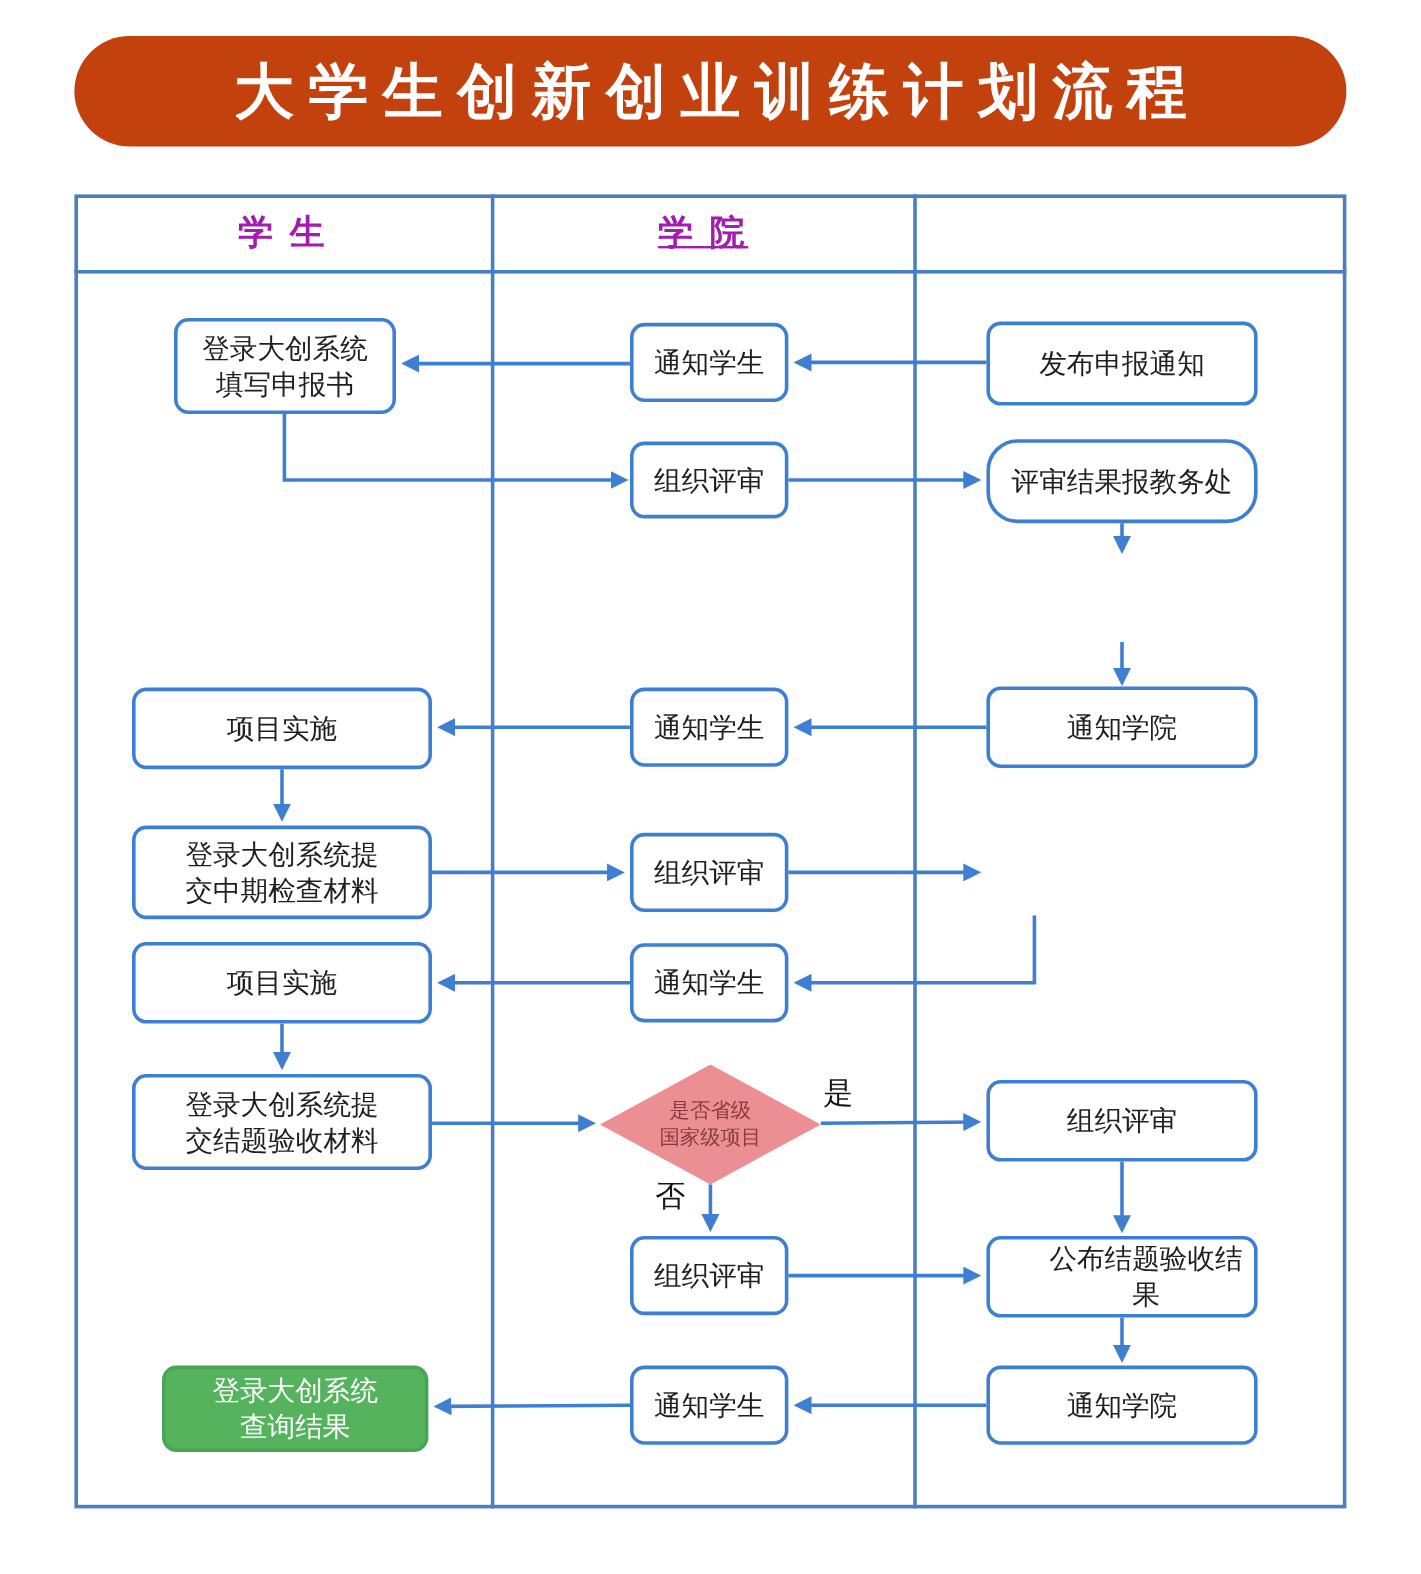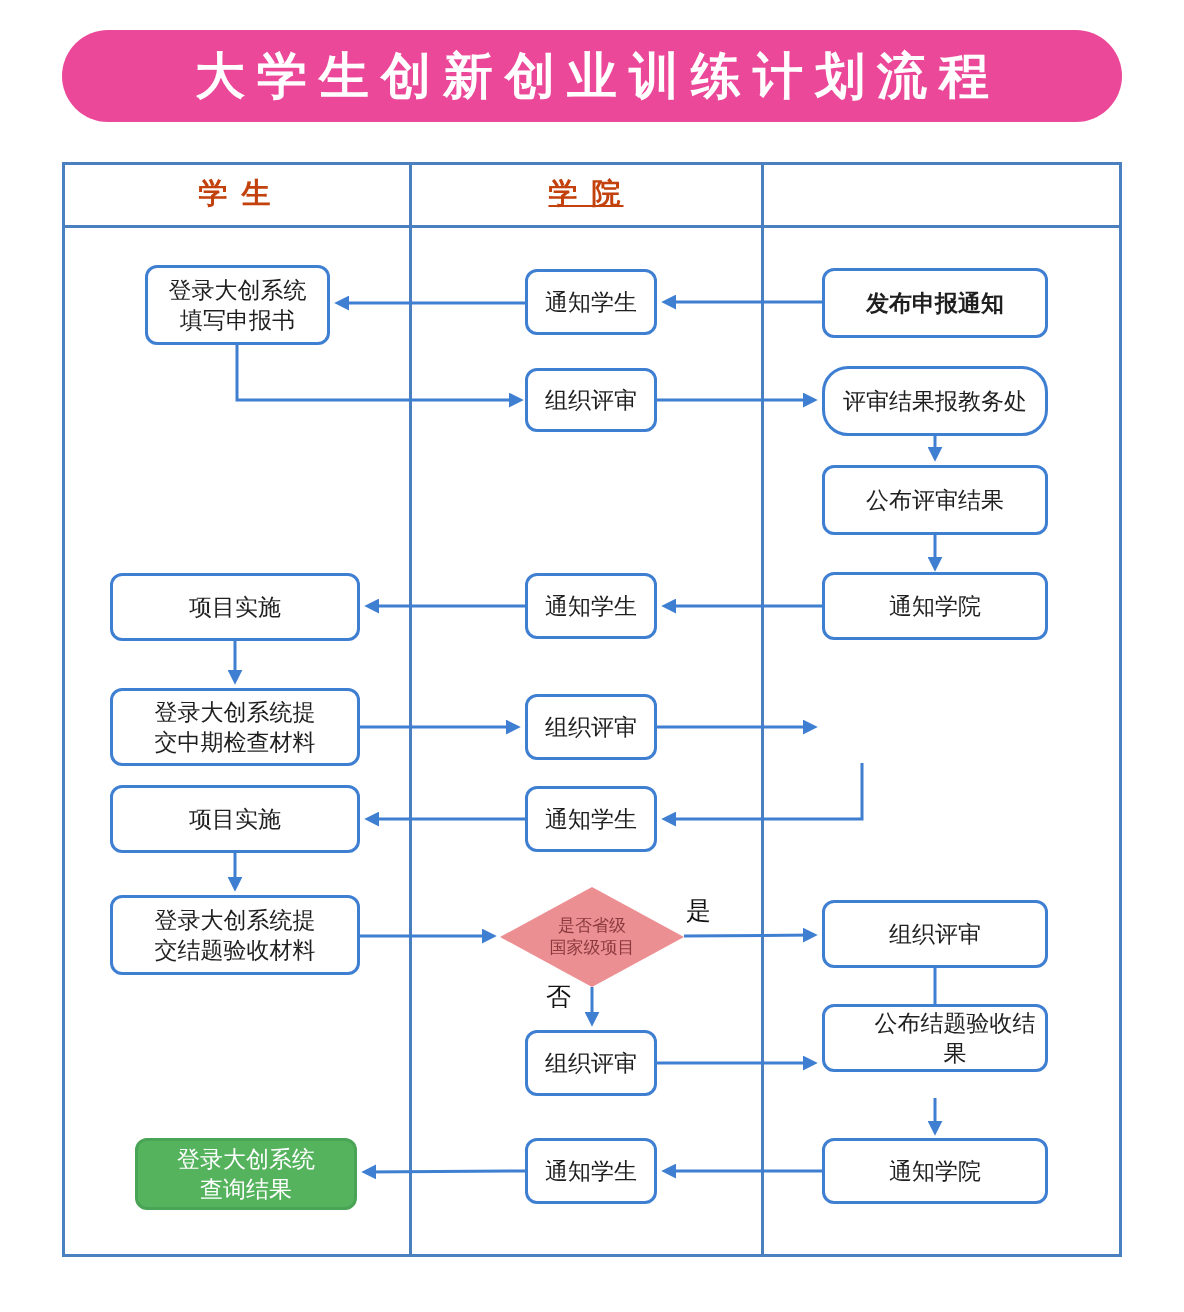--- a/index.html
+++ b/index.html
@@ -1,58 +1,58 @@
 <!DOCTYPE html>
 <html><head>
 <meta charset="utf-8">
 <style>
   html,body{margin:0;padding:0;background:#ffffff;}
   body{width:1184px;height:1312px;font-family:"Liberation Sans",sans-serif;}
   .stage{position:absolute;left:0;top:0;width:1184px;height:1312px;background:#fff;overflow:hidden;}
 
   
   .title-bar{position:absolute;left:62px;top:30px;width:1060px;height:92px;
-    background:#ec4899;border-radius:46px;display:flex;align-items:center;justify-content:center;}
+    background:#c2410c;border-radius:46px;display:flex;align-items:center;justify-content:center;}
   .title-text{font-family:"Liberation Serif",serif;font-weight:bold;font-size:50px;color:#ffffff;
     letter-spacing:12px;text-indent:12px;white-space:nowrap;}
 
   
   .table-frame{position:absolute;left:62px;top:162px;width:1060px;height:1095px;
     border:3px solid #4a7fc0;box-sizing:border-box;}
   .header-divider{position:absolute;left:62px;top:225px;width:1060px;height:3px;background:#4a7fc0;}
   .lane-divider{position:absolute;top:162px;width:3px;height:1095px;background:#4a7fc0;}
   .ld-1{left:409px;} .ld-2{left:761px;}
   .lane-header{position:absolute;top:166px;height:56px;display:flex;align-items:center;justify-content:center;
-    font-weight:bold;font-size:29px;color:#c2410c;letter-spacing:3px;}
+    font-weight:bold;font-size:29px;color:#a21caf;letter-spacing:3px;}
   .lh-student{left:62px;width:348px;} .lh-college{left:410px;width:352px;text-decoration:underline;} .lh-office{left:762px;width:360px;}
 
   
   .node{position:absolute;box-sizing:border-box;background:#ffffff;border:3px solid #3f7fd2;border-radius:12px;
     display:flex;align-items:center;justify-content:center;text-align:center;
     font-size:23px;color:#1f1f1f;line-height:1.32;white-space:pre-line;}
   .n-s1{left:145px;top:265px;width:185px;height:80px;}
   .n-s2{left:110px;top:573px;width:250px;height:68px;}
   .n-s3{left:110px;top:688px;width:250px;height:78px;}
   .n-s4{left:110px;top:785px;width:250px;height:68px;}
   .n-s5{left:110px;top:895px;width:250px;height:80px;}
   .n-s6{left:135px;top:1138px;width:222px;height:72px;}
   .n-c1{left:525px;top:269px;width:132px;height:66px;}
   .n-c2{left:525px;top:368px;width:132px;height:64px;}
   .n-c3{left:525px;top:573px;width:132px;height:66px;}
   .n-c4{left:525px;top:694px;width:132px;height:66px;}
   .n-c5{left:525px;top:786px;width:132px;height:66px;}
   .n-c6{left:525px;top:1030px;width:132px;height:66px;}
   .n-c7{left:525px;top:1138px;width:132px;height:66px;}
-  .n-a1{left:822px;top:268px;width:226px;height:70px;font-weight:bold;}
+  .n-a1{left:822px;top:268px;width:226px;height:70px;}
   .n-a2{left:822px;top:366px;width:226px;height:70px;border-radius:26px;}
   .n-a3{left:822px;top:465px;width:226px;height:70px;}
   .n-a4{left:822px;top:572px;width:226px;height:68px;}
   .n-a5{left:822px;top:693px;width:226px;height:70px;}
   .n-a6{left:822px;top:900px;width:226px;height:68px;}
-  .n-a7{left:822px;top:1004px;width:226px;height:68px;padding-left:40px;}
+  .n-a7{left:822px;top:1030px;width:226px;height:68px;padding-left:40px;}
   .n-a8{left:822px;top:1138px;width:226px;height:66px;}
   .green{background:#55b35e;border-color:#4aa455;color:#ffffff;}
 
   
   .diamond{position:absolute;left:500px;top:887px;width:184px;height:100px;background:#ec8f92;
     clip-path:polygon(50% 0,100% 50%,50% 100%,0 50%);
     display:flex;align-items:center;justify-content:center;text-align:center;
     font-size:17px;color:#8a3a3e;line-height:1.3;white-space:pre-line;}
 
   
@@ -125,21 +125,20 @@
   <div class="node n-c1">通知学生</div>
   <div class="node n-c2">组织评审</div>
   <div class="node n-c3">通知学生</div>
   <div class="node n-c4">组织评审</div>
   <div class="node n-c5">通知学生</div>
   <div class="node n-c6">组织评审</div>
   <div class="node n-c7">通知学生</div>
 
   <div class="node n-a1">发布申报通知</div>
   <div class="node n-a2">评审结果报教务处</div>
-  <div class="node n-a3">公布评审结果</div>
   <div class="node n-a4">通知学院</div>
   <div class="node n-a6">组织评审</div>
   <div class="node n-a7">公布结题验收结果</div>
   <div class="node n-a8">通知学院</div>
 
   <div class="diamond">是否省级
 国家级项目</div>
 
   <div class="edge-label lbl-yes">是</div>
   <div class="edge-label lbl-no">否</div>

